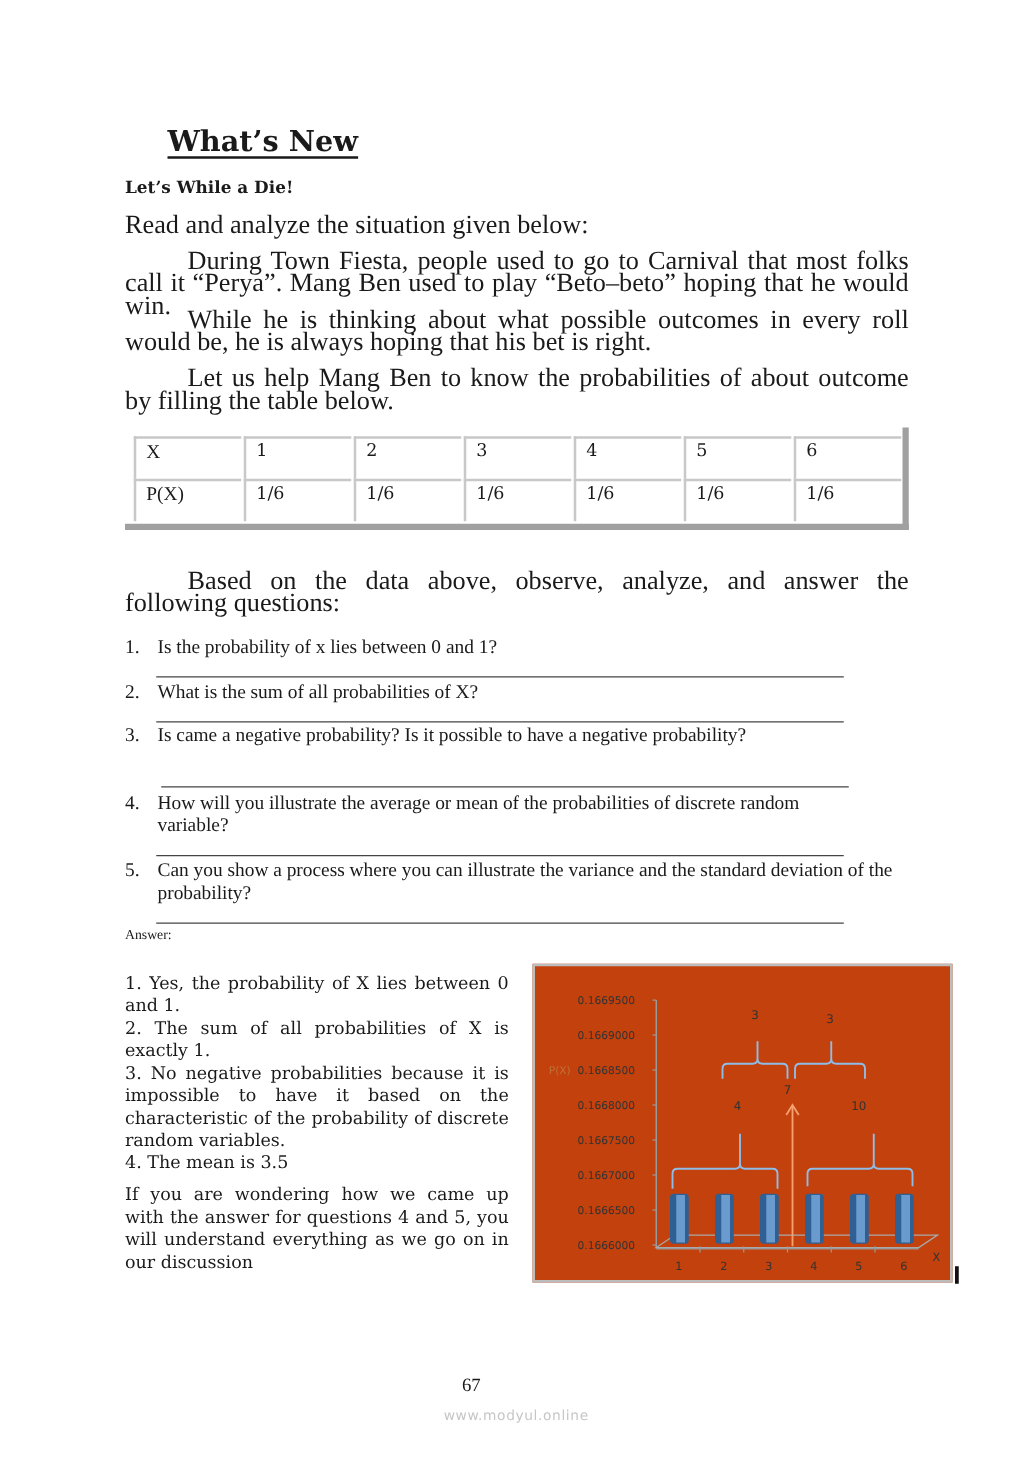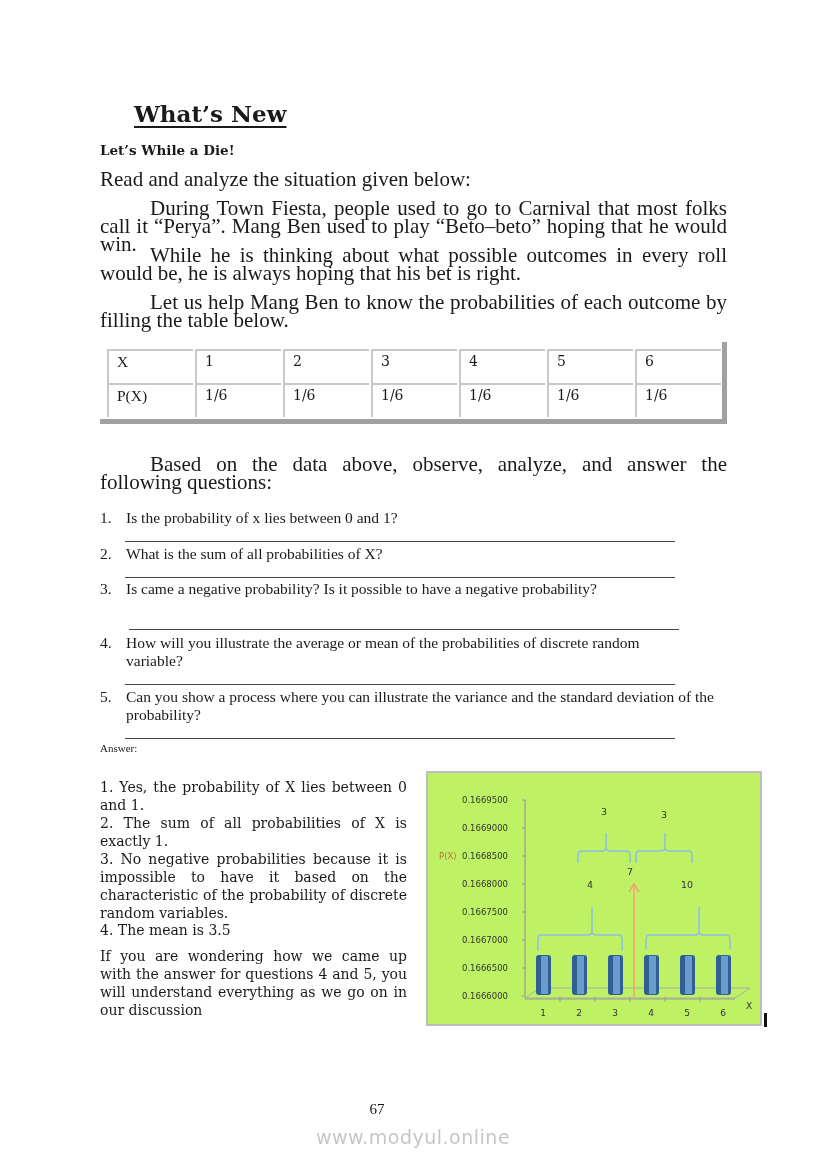--- a/index.html
+++ b/index.html
@@ -22,36 +22,36 @@
   .table-shadow-bottom { left: 100px; top: 419px; width: 627px; height: 5px; background: #a0a0a0; }
 
   .q { left: 100px; width: 630px; font-family: "Liberation Serif", serif; font-size: 15.5px; line-height: 18px; }
   .q .num { position: absolute; left: 0; }
   .q .txt { margin-left: 26px; display: block; }
   .blank { left: 125px; height: 0; border-top: 1px solid #444; }
 
   .answer-label { left: 100px; top: 742px; font-family: "Liberation Serif", serif; font-size: 11px; }
   .ans { left: 100px; width: 307px; font-family: "DejaVu Serif", serif; font-size: 14px; line-height: 18px; text-align: justify; }
 
-  .chart-frame { left: 426px; top: 771px; width: 336px; height: 255px; border: 2px solid #bdbdbd; box-sizing: border-box; background: #bef264; }
+  .chart-frame { left: 426px; top: 771px; width: 336px; height: 255px; border: 2px solid #bdbdbd; box-sizing: border-box; background: #c2410c; }
   .cursor-bar { left: 764px; top: 1013px; width: 3px; height: 14px; background: #111; }
 
   .page-num { left: 0; width: 754px; top: 1101px; text-align: center; font-family: "Liberation Serif", serif; font-size: 15px; }
-  .watermark { left: 0; width: 826px; top: 1126px; text-align: center; font-family: "DejaVu Sans", sans-serif; font-size: 19px; color: #c6c6c6; letter-spacing: 0.5px; }
+  .watermark { left: 0; width: 826px; top: 1126px; text-align: center; font-family: "DejaVu Sans", sans-serif; font-size: 11px; color: #c6c6c6; letter-spacing: 0.5px; }
 </style>
 </head>
 <body>
 
 <div class="abs title">What’s New</div>
 <div class="abs subtitle">Let’s While a Die!</div>
 
 <div class="abs para" style="top:170px;">Read and analyze the situation given below:</div>
 <div class="abs para indent" style="top:199px;">During Town Fiesta, people used to go to Carnival that most folks call it “Perya”. Mang Ben used to play “Beto–beto” hoping that he would win.</div>
 <div class="abs para indent" style="top:246px;">While he is thinking about what possible outcomes in every roll would be, he is always hoping that his bet is right.</div>
-<div class="abs para indent" style="top:293px;">Let us help Mang Ben to know the probabilities of each outcome by filling the table below.</div>
+<div class="abs para indent" style="top:293px;">Let us help Mang Ben to know the probabilities of about outcome by filling the table below.</div>
 
 <div class="abs ptable">
   <div class="row">
     <div class="cell">X</div>
     <div class="cell mono">1</div>
     <div class="cell mono">2</div>
     <div class="cell mono">3</div>
     <div class="cell mono">4</div>
     <div class="cell mono">5</div>
     <div class="cell mono">6</div>

